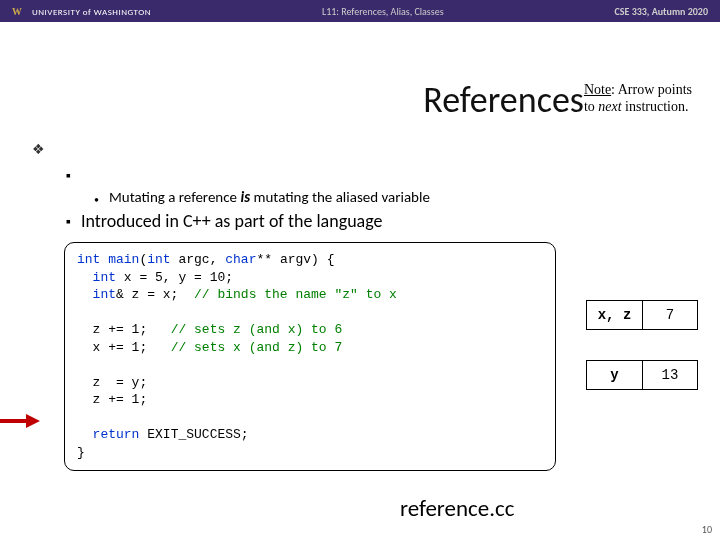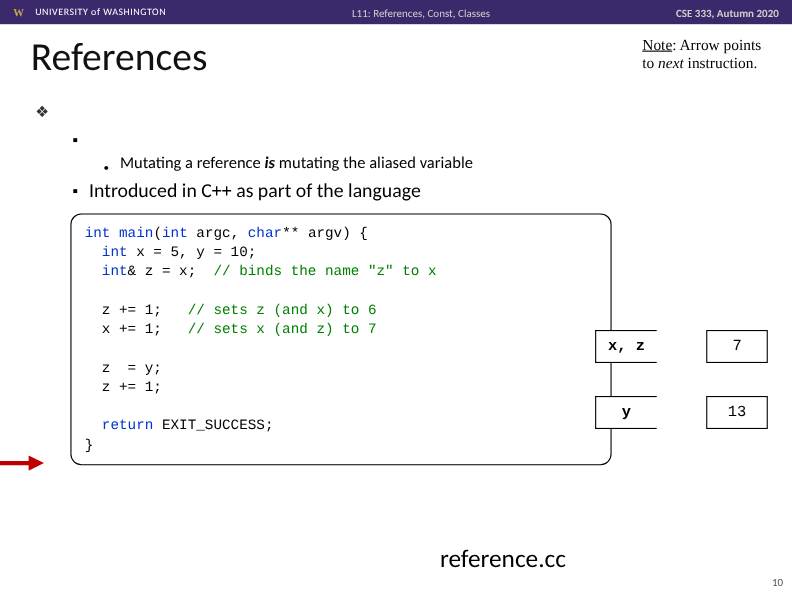--- a/index.html
+++ b/index.html
@@ -28,22 +28,23 @@
   }
   .uw-text { letter-spacing: 0.5px; font-size: 9px; }
   .topbar-center { font-size: 10px; color: #ccc; }
   .topbar-right { font-size: 10px; color: #ccc; font-weight: bold; }
   .slide {
     padding: 8px 28px 0 28px;
     position: relative;
   }
   .header-row {
     display: flex;
-    justify-content: space-between;
+    justify-content: flex-end;
     align-items: flex-start;
+    margin-top: 48px;
   }
   .title {
     font-size: 36px;
     font-weight: 400;
     color: #111;
   }
   .note {
     font-size: 14px;
     text-align: left;
     color: #000;
@@ -122,21 +123,20 @@
   .mem-table.row2 { top: 360px; }
   .mem-cell {
     border: 1.5px solid #000;
     height: 30px;
     display: flex;
     align-items: center;
     justify-content: center;
     font-family: "Courier New", monospace;
     font-size: 14px;
     background: #fff;
-    margin-left: 45px;
   }
   .mem-label { width: 56px; border-right: none; font-weight: bold; }
   .mem-val { width: 56px; }
   .pagenum {
     position: absolute;
     right: 8px;
     bottom: 4px;
     font-size: 10px;
     color: #555;
   }
@@ -146,21 +146,21 @@
 
 <div class="topbar">
   <div class="topbar-left">
     <span class="uw-logo">
       <svg viewBox="0 0 20 20" width="14" height="14">
           <text x="0" y="15" font-size="14" fill="#c9a84a" font-family="serif" font-weight="bold">W</text>
         </svg>
     </span>
     <span class="uw-text">UNIVERSITY of WASHINGTON</span>
   </div>
-  <div class="topbar-center">L11: References, Const, Classes</div>
+  <div class="topbar-center">L11: References, Alias, Classes</div>
   <div class="topbar-right">CSE 333, Autumn 2020</div>
 </div>
 
 <div class="slide">
   <div class="header-row">
     <div class="title">References</div>
     <div class="note">
       <span class="u">Note</span><span>: Arrow points</span><br>
       <span>to </span><span class="i">next</span><span> instruction.</span>
     </div>

